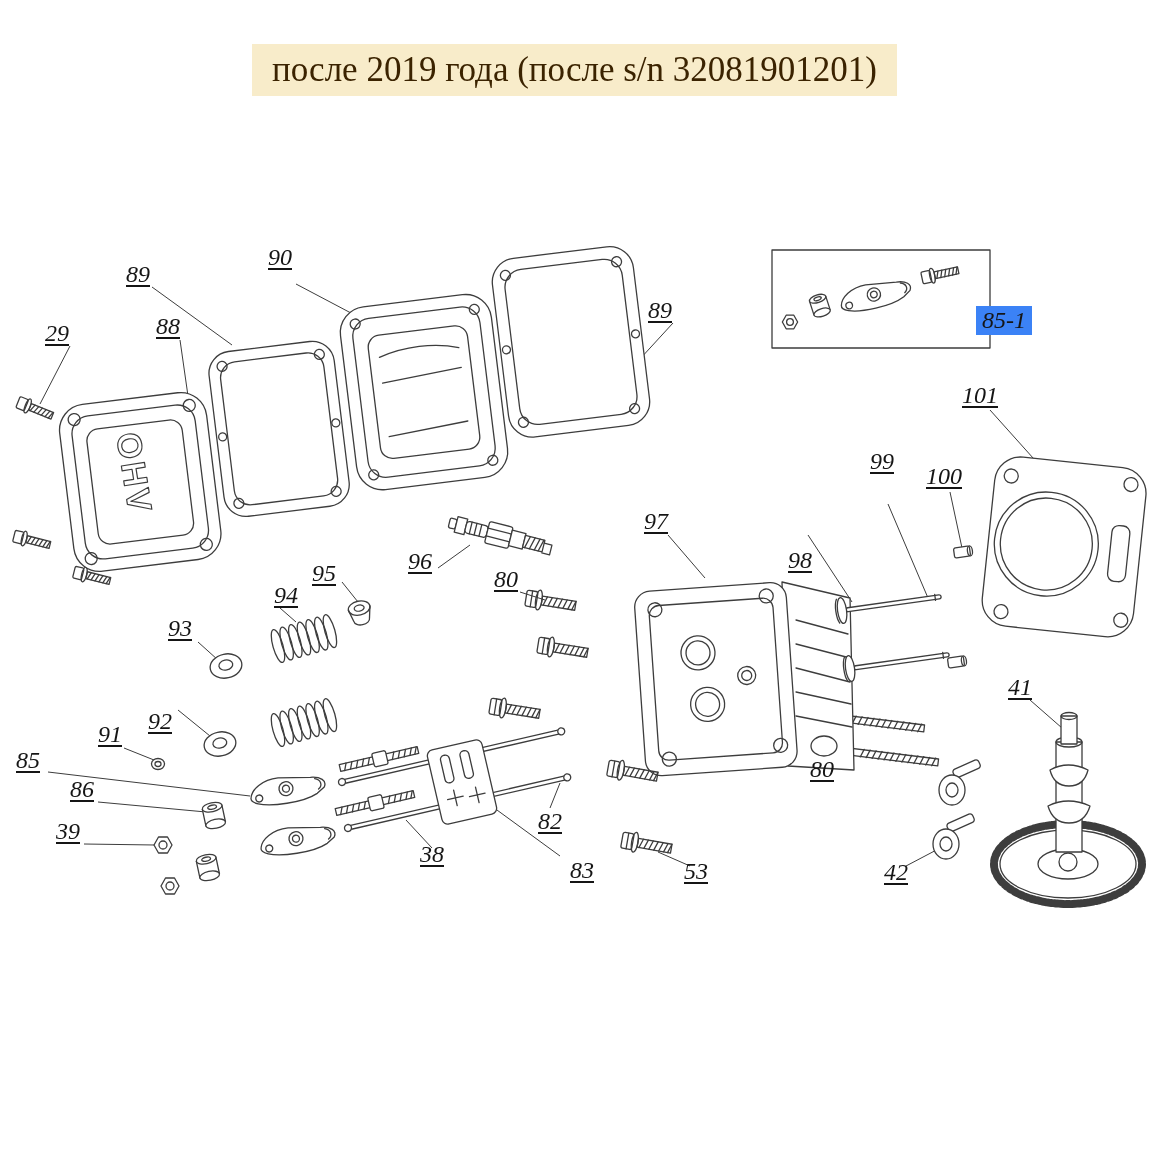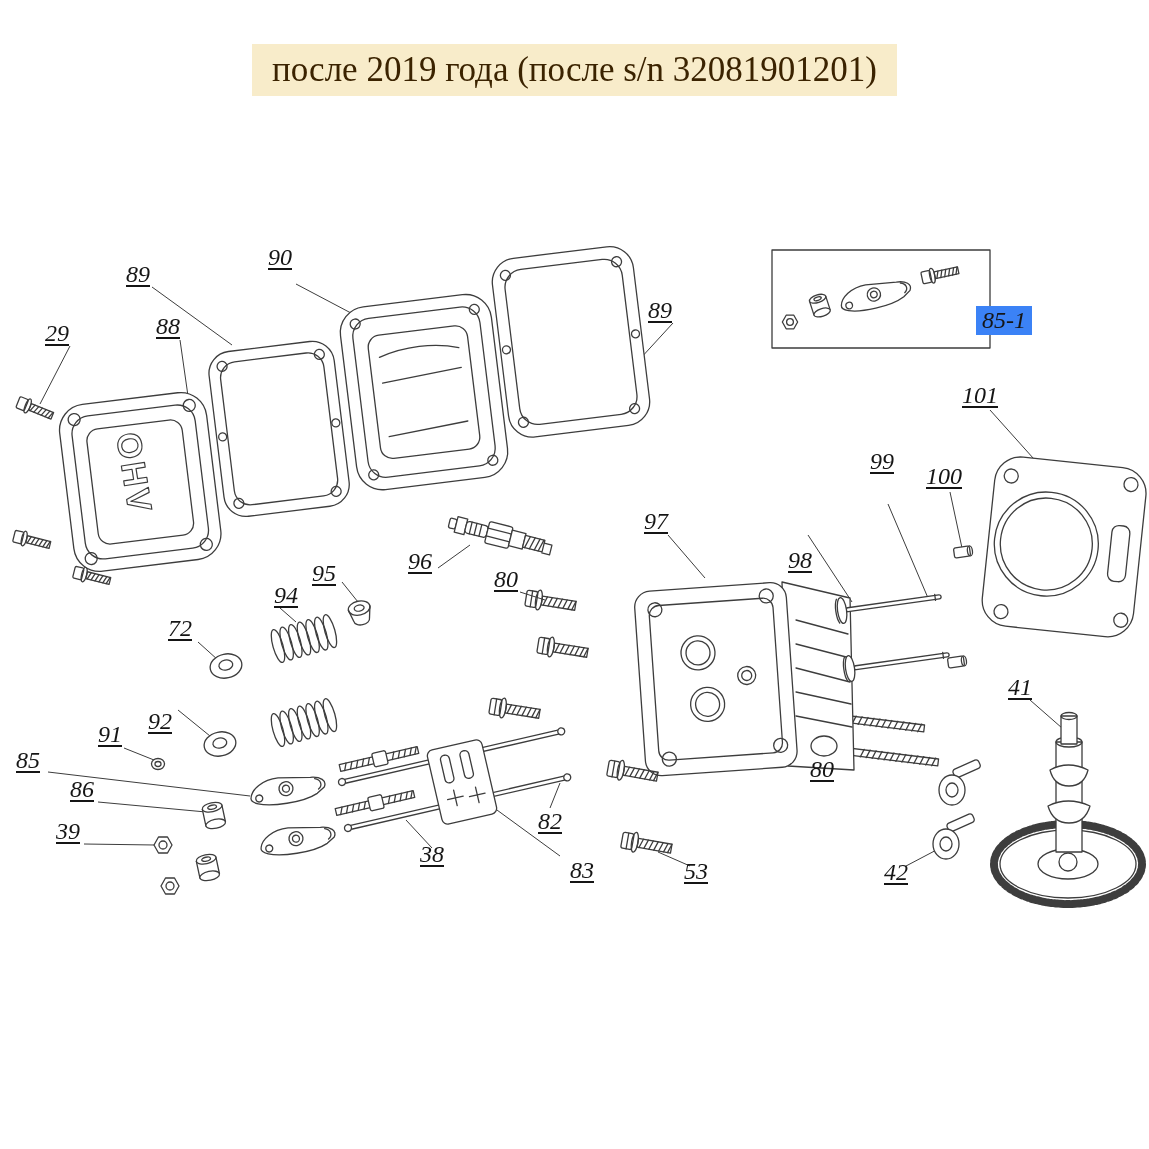--- a/index.html
+++ b/index.html
@@ -337,21 +337,21 @@
       <div class="part-label highlight" style="left: 936px; top: 306px;">85-1</div>
       <div class="part-label" style="left: 962px; top: 382px; text-align: right;">101</div>
       <div class="part-label" style="left: 926px; top: 463px;">100</div>
       <div class="part-label" style="left: 870px; top: 448px;">99</div>
       <div class="part-label" style="left: 788px; top: 507px; margin-top: 40px;">98</div>
       <div class="part-label" style="left: 644px; top: 508px;">97</div>
       <div class="part-label" style="left: 408px; top: 548px;">96</div>
       <div class="part-label" style="left: 494px; top: 566px;">80</div>
       <div class="part-label" style="left: 312px; top: 560px;">95</div>
       <div class="part-label" style="left: 250px; top: 582px; margin-left: 24px;">94</div>
-      <div class="part-label" style="left: 168px; top: 615px;">72</div>
+      <div class="part-label" style="left: 168px; top: 615px;">93</div>
       <div class="part-label" style="left: 148px; top: 708px;">92</div>
       <div class="part-label" style="left: 98px; top: 721px;">91</div>
       <div class="part-label" style="left: 16px; top: 747px;">85</div>
       <div class="part-label" style="left: 70px; top: 776px;">86</div>
       <div class="part-label" style="left: 56px; top: 818px;">39</div>
       <div class="part-label" style="left: 420px; top: 841px;">38</div>
       <div class="part-label" style="left: 538px; top: 808px;">82</div>
       <div class="part-label" style="left: 570px; top: 857px; font-style: italic;">83</div>
       <div class="part-label" style="left: 684px; top: 858px;">53</div>
       <div class="part-label" style="left: 810px; top: 756px;">80</div>

